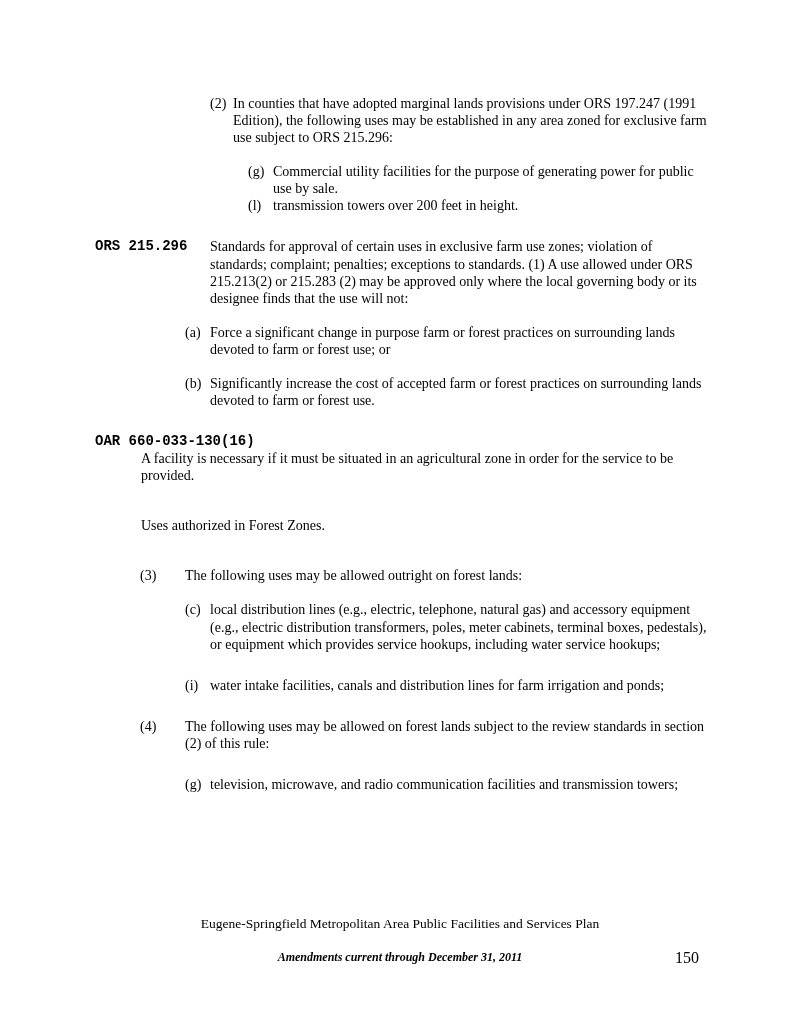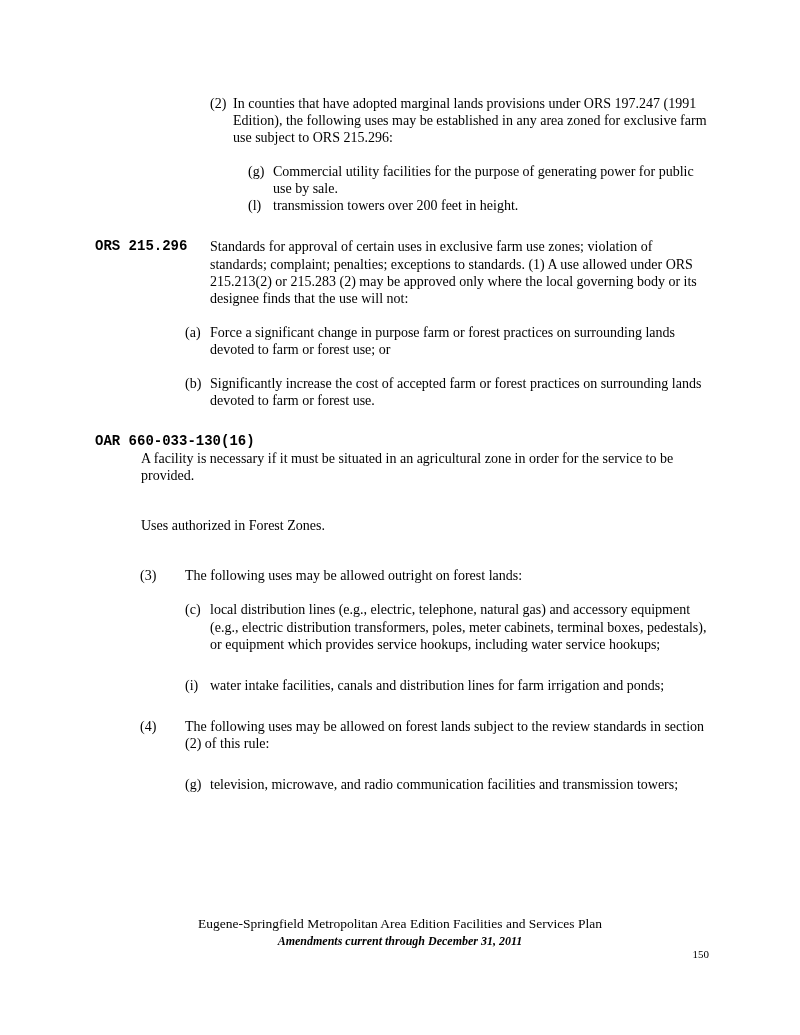--- a/index.html
+++ b/index.html
@@ -40,26 +40,26 @@
   .mb3 { margin-bottom: 33px; }
 
   .footer {
     position: absolute;
     left: 0;
     right: 0;
     top: 916px;
     text-align: center;
   }
   .footer-line1 { font-size: 13.5px; }
-  .footer-line2 { font-size: 12px; font-style: italic; font-weight: bold; margin-top: 2px; }
+  .footer-line2 { font-size: 12px; font-style: italic; font-weight: bold; margin-top: 18px; }
   .page-number {
     position: absolute;
     top: 948px;
-    right: 91px;
-    font-size: 11px;
+    right: 101px;
+    font-size: 16px;
   }
 </style>
 </head>
 <body>
 
 <div class="page">
   <main class="content">
 
     <div class="row indent-l2 mb1">
       <span class="lbl">(2)</span>
@@ -122,18 +122,18 @@
     </div>
 
     <div class="row indent-ab">
       <span class="lbl">(g)</span>
       <div class="txt">television, microwave, and radio communication facilities and transmission towers;</div>
     </div>
 
   </main>
 
   <footer class="footer">
-    <div class="footer-line1">Eugene-Springfield Metropolitan Area Edition Facilities and Services Plan</div>
+    <div class="footer-line1">Eugene-Springfield Metropolitan Area Public Facilities and Services Plan</div>
     <div class="footer-line2">Amendments current through December 31, 2011</div>
   </footer>
 
   <div class="page-number">150</div>
 </div>
 
 </body></html>

